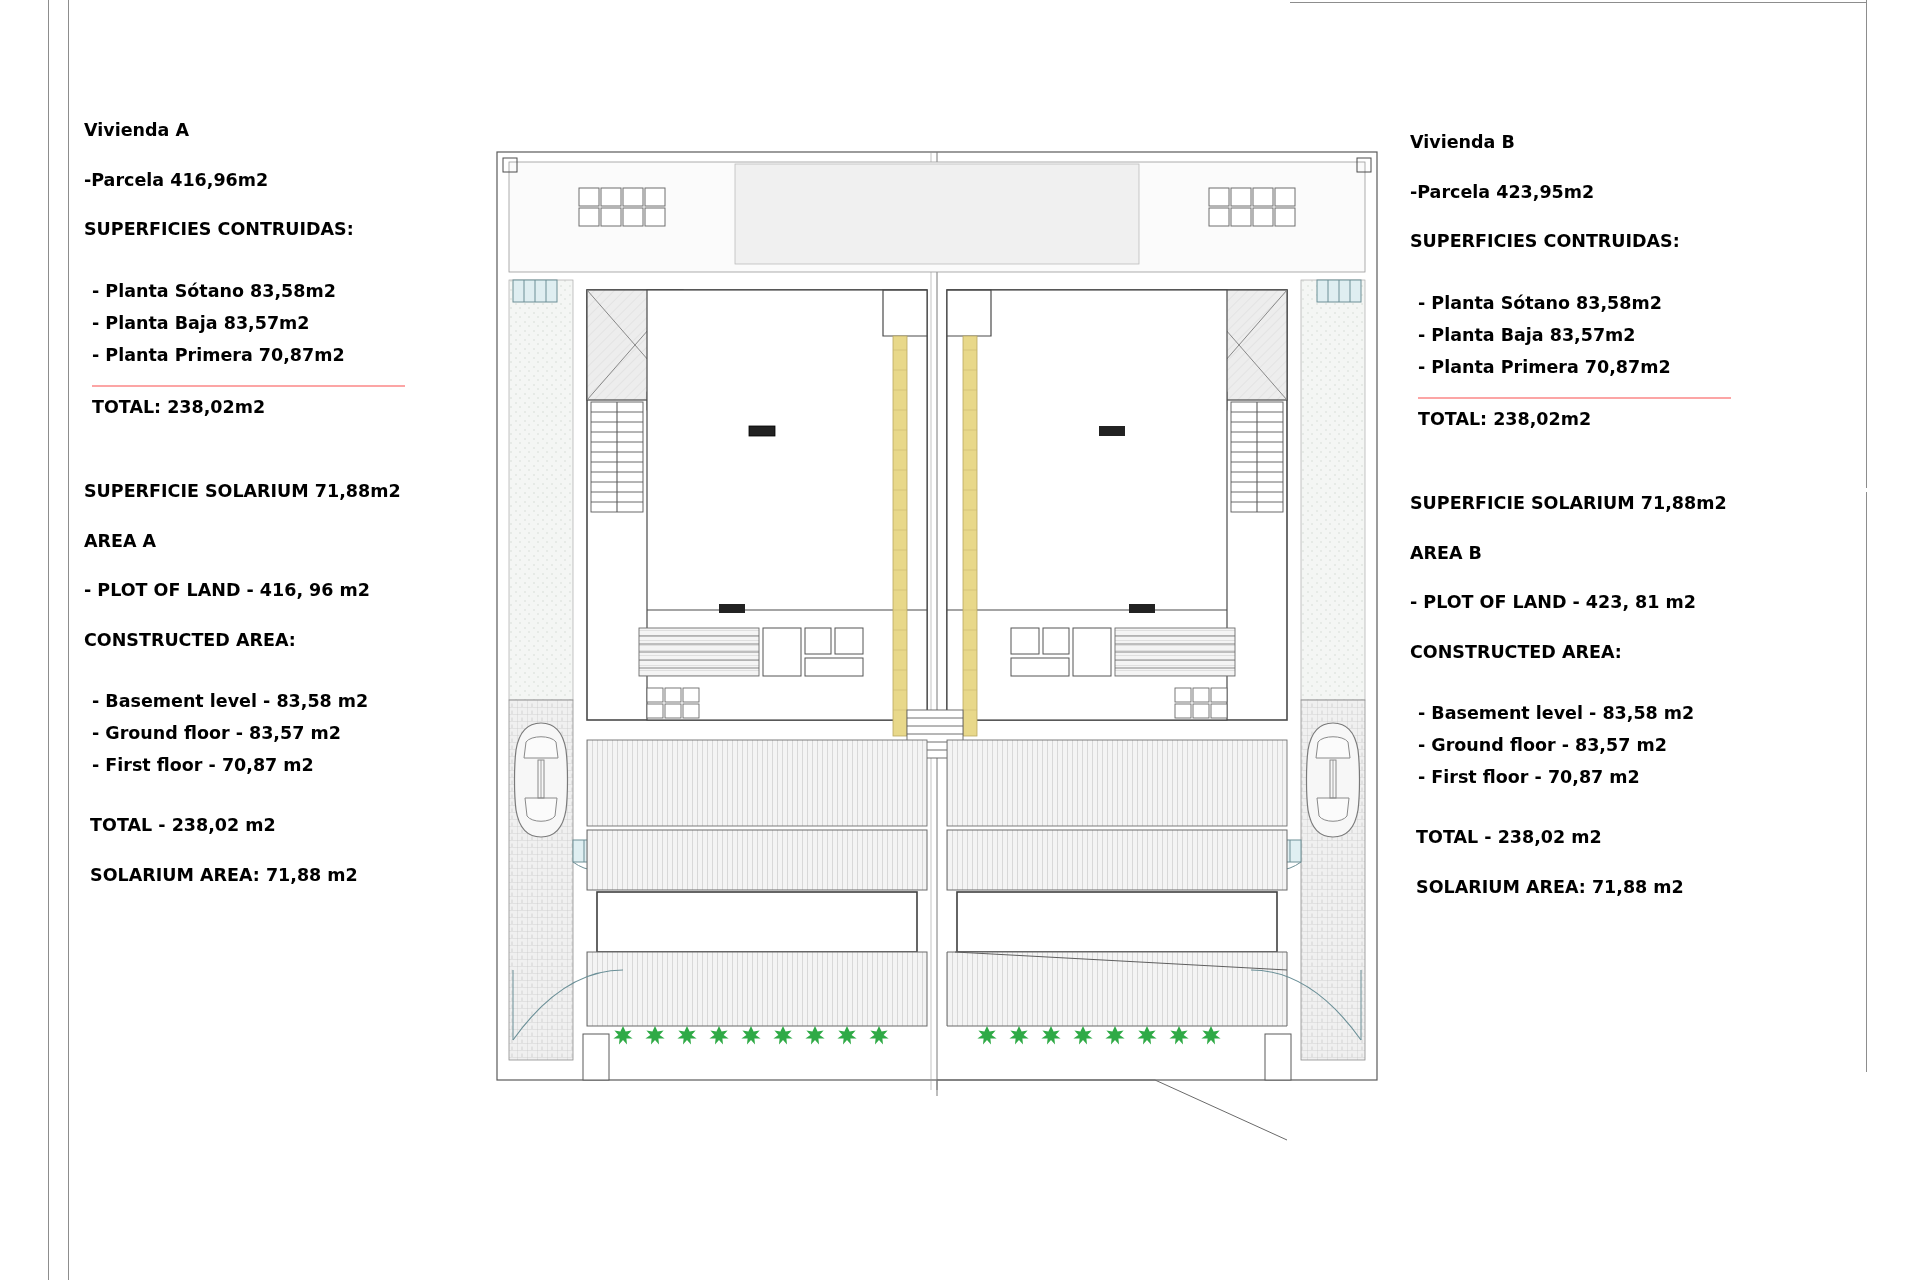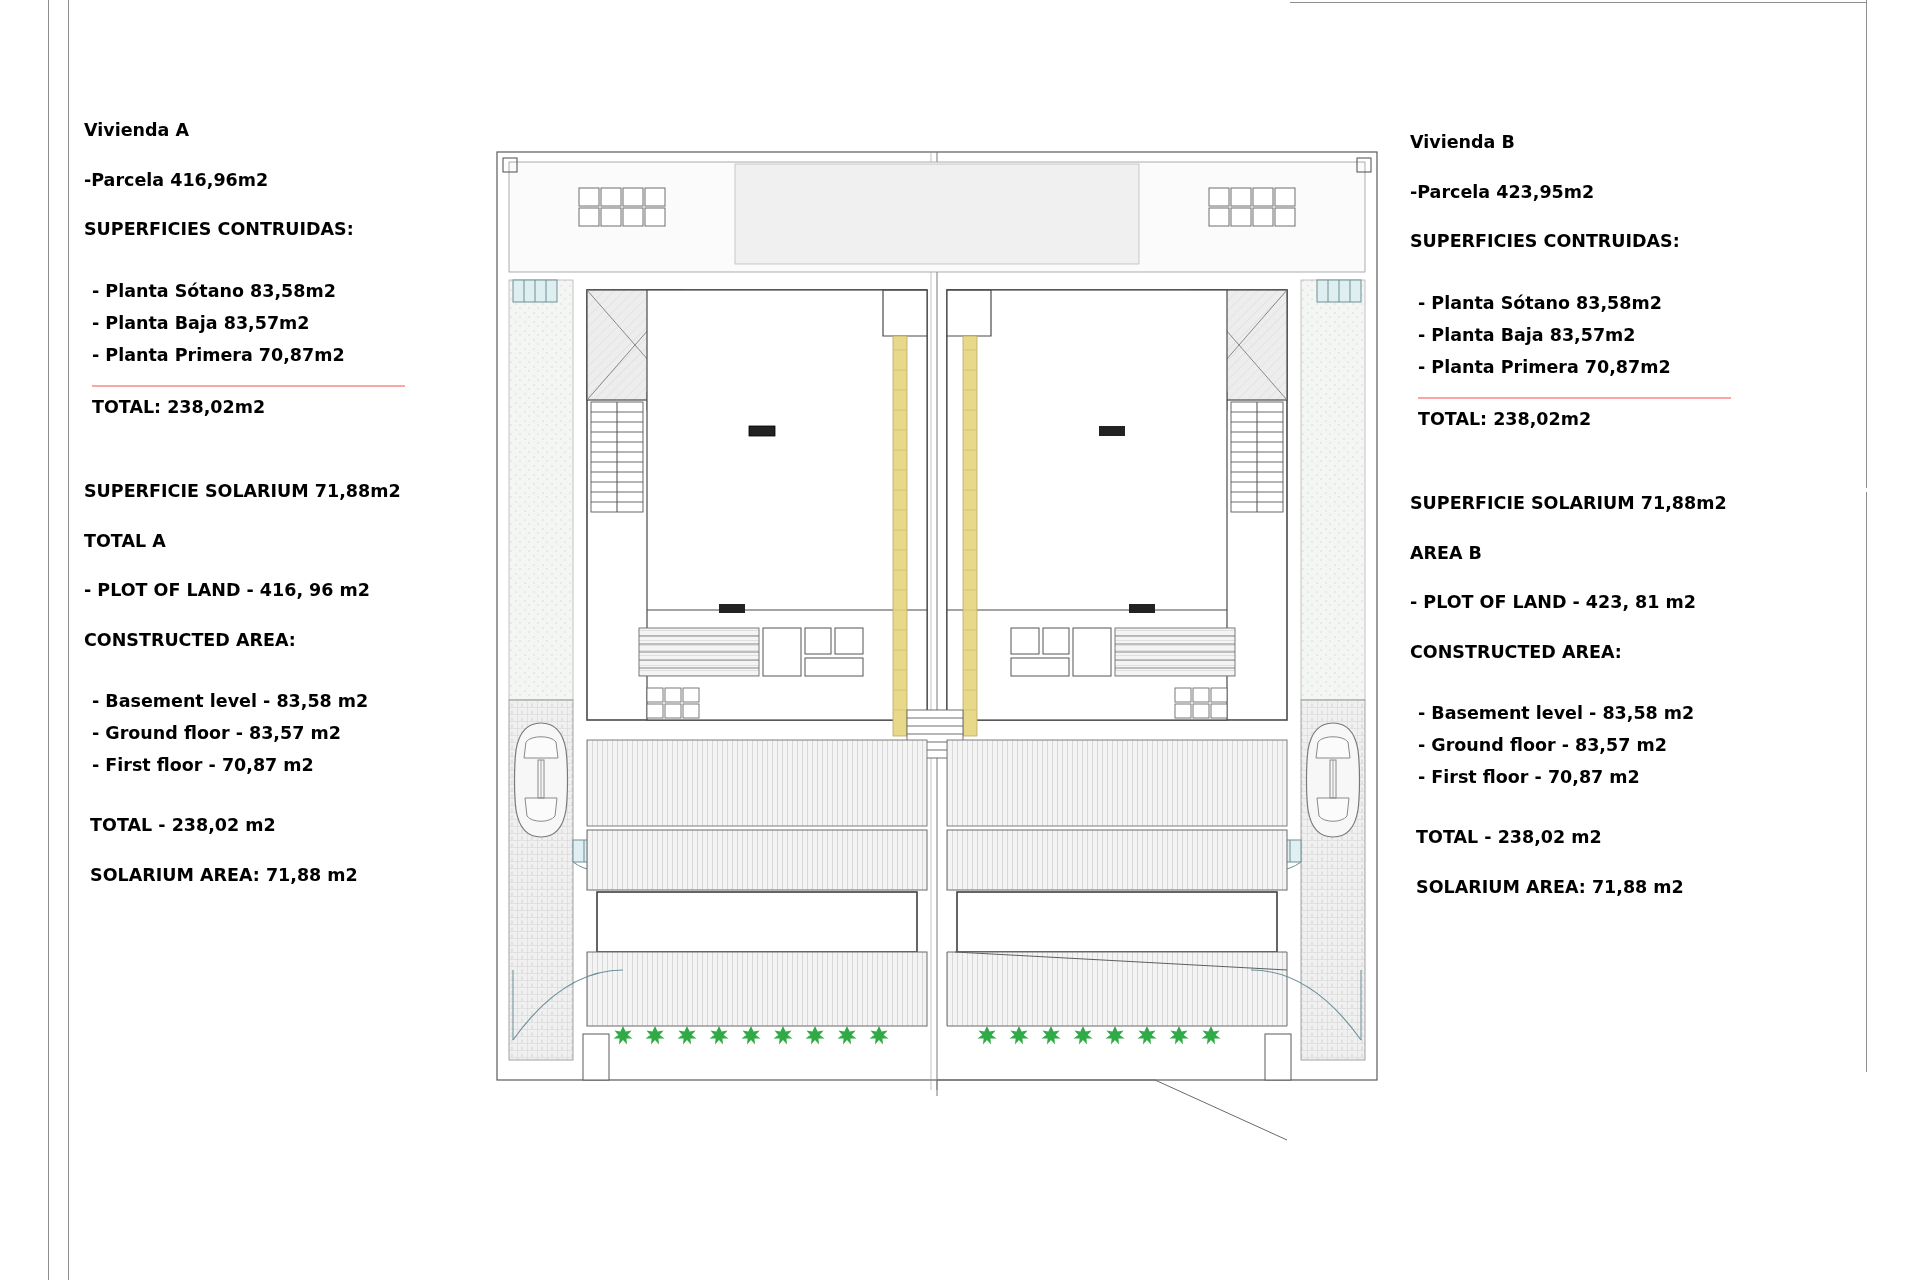--- a/index.html
+++ b/index.html
@@ -91,21 +91,21 @@
     <div class="tight">
       <div class="line">- Planta Sótano 83,58m2</div>
       <div class="line">- Planta Baja 83,57m2</div>
       <div class="line"><span class="underline-ext">- Planta Primera 70,87m2</span></div>
       <div class="line">TOTAL: 238,02m2</div>
     </div>
     <div class="gap-lg"></div>
     <div class="gap-md"></div>
     <div class="line">SUPERFICIE SOLARIUM 71,88m2</div>
     <div class="gap-lg"></div>
-    <div class="line">TOTAL A</div>
+    <div class="line">AREA A</div>
     <div class="gap-lg"></div>
     <div class="line">- PLOT OF LAND - 416, 96 m2</div>
     <div class="gap-lg"></div>
     <div class="line">CONSTRUCTED AREA:</div>
     <div class="gap-lg"></div>
     <div class="tight">
       <div class="line">- Basement level - 83,58 m2</div>
       <div class="line">- Ground floor - 83,57 m2</div>
       <div class="line">- First floor - 70,87 m2</div>
     </div>

